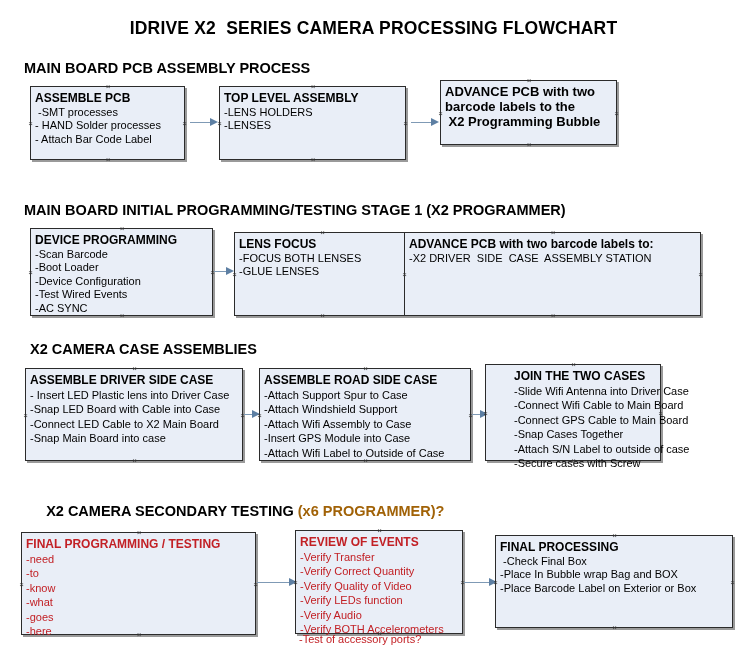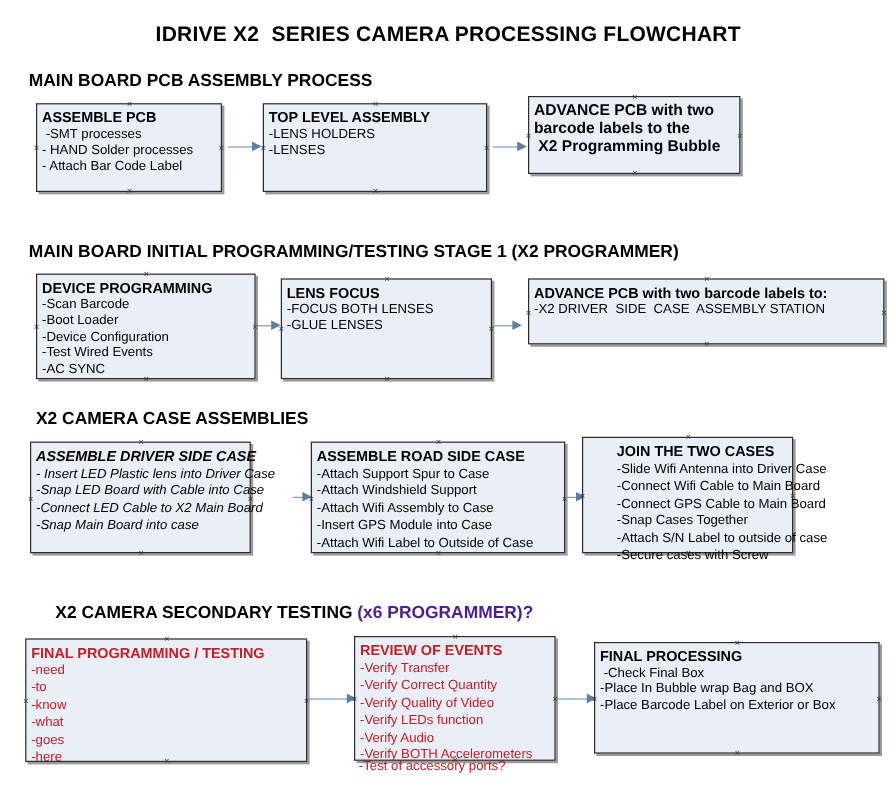--- a/index.html
+++ b/index.html
@@ -22,21 +22,21 @@
     letter-spacing:.2px;
     white-space:pre;
   }
 
   .section-head{
     position:absolute;
     font-size:14.5px;
     font-weight:bold;
     white-space:pre;
   }
-  .section-head .accent{color:#4c1d95;}
+  .section-head .accent{color:#a16207;}
 
   
   .box{
     position:absolute;
     background:#e9eef7;
     border:1px solid #2b2b2b;
     box-sizing:border-box;
     box-shadow:2px 2px 0 #9a9a9a;
     padding:4px 4px 2px 4px;
   }
@@ -170,32 +170,32 @@
     <div class="hx" style="left:50%;bottom:-4px;margin-left:-3px;"></div>
     <div class="hx" style="left:-4px;top:50%;margin-top:-3px;"></div>
     <div class="hx" style="right:-4px;top:50%;margin-top:-3px;"></div>
   </div>
 
   <div class="arrow" style="left:411px;top:267px;width:24px;">
     <div class="shaft"></div>
       <div class="head"></div>
   </div>
 
-  <div class="box" style="left:440px;top:232px;width:297px;height:55px;">
+  <div class="box" style="left:404px;top:232px;width:297px;height:84px;">
     <div class="b-title">ADVANCE PCB with two barcode labels to:</div>
     <div class="b-line">-X2 DRIVER  SIDE  CASE  ASSEMBLY STATION</div>
     <div class="hx" style="left:50%;top:-4px;margin-left:-3px;"></div>
     <div class="hx" style="left:50%;bottom:-4px;margin-left:-3px;"></div>
     <div class="hx" style="left:-4px;top:50%;margin-top:-3px;"></div>
     <div class="hx" style="right:-4px;top:50%;margin-top:-3px;"></div>
   </div>
 
   <div class="section-head" style="left:30px;top:341px;">X2 CAMERA CASE ASSEMBLIES</div>
 
-  <div class="box tall" style="left:25px;top:368px;width:184px;height:93px;font-style:italic;">
+  <div class="box tall" style="left:25px;top:368px;width:218px;height:93px;">
     <div class="b-title">ASSEMBLE DRIVER SIDE CASE</div>
     <div class="b-line">- Insert LED Plastic lens into Driver Case</div>
     <div class="b-line">-Snap LED Board with Cable into Case</div>
     <div class="b-line">-Connect LED Cable to X2 Main Board</div>
     <div class="b-line">-Snap Main Board into case</div>
     <div class="hx" style="left:50%;top:-4px;margin-left:-3px;"></div>
     <div class="hx" style="left:50%;bottom:-4px;margin-left:-3px;"></div>
     <div class="hx" style="left:-4px;top:50%;margin-top:-3px;"></div>
     <div class="hx" style="right:-4px;top:50%;margin-top:-3px;"></div>
   </div>

